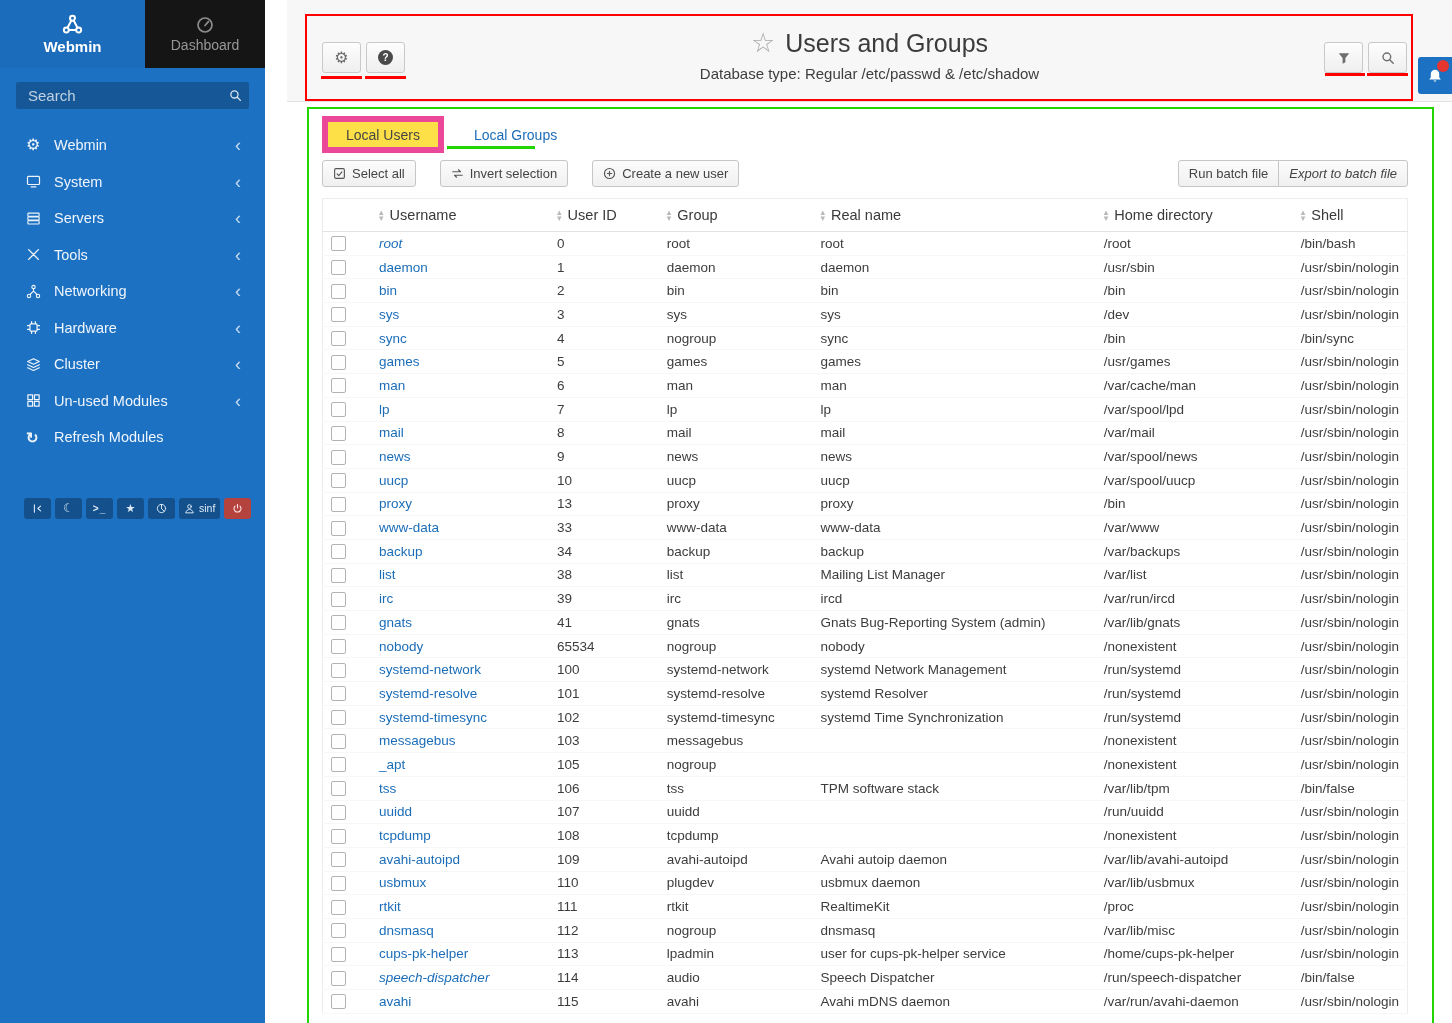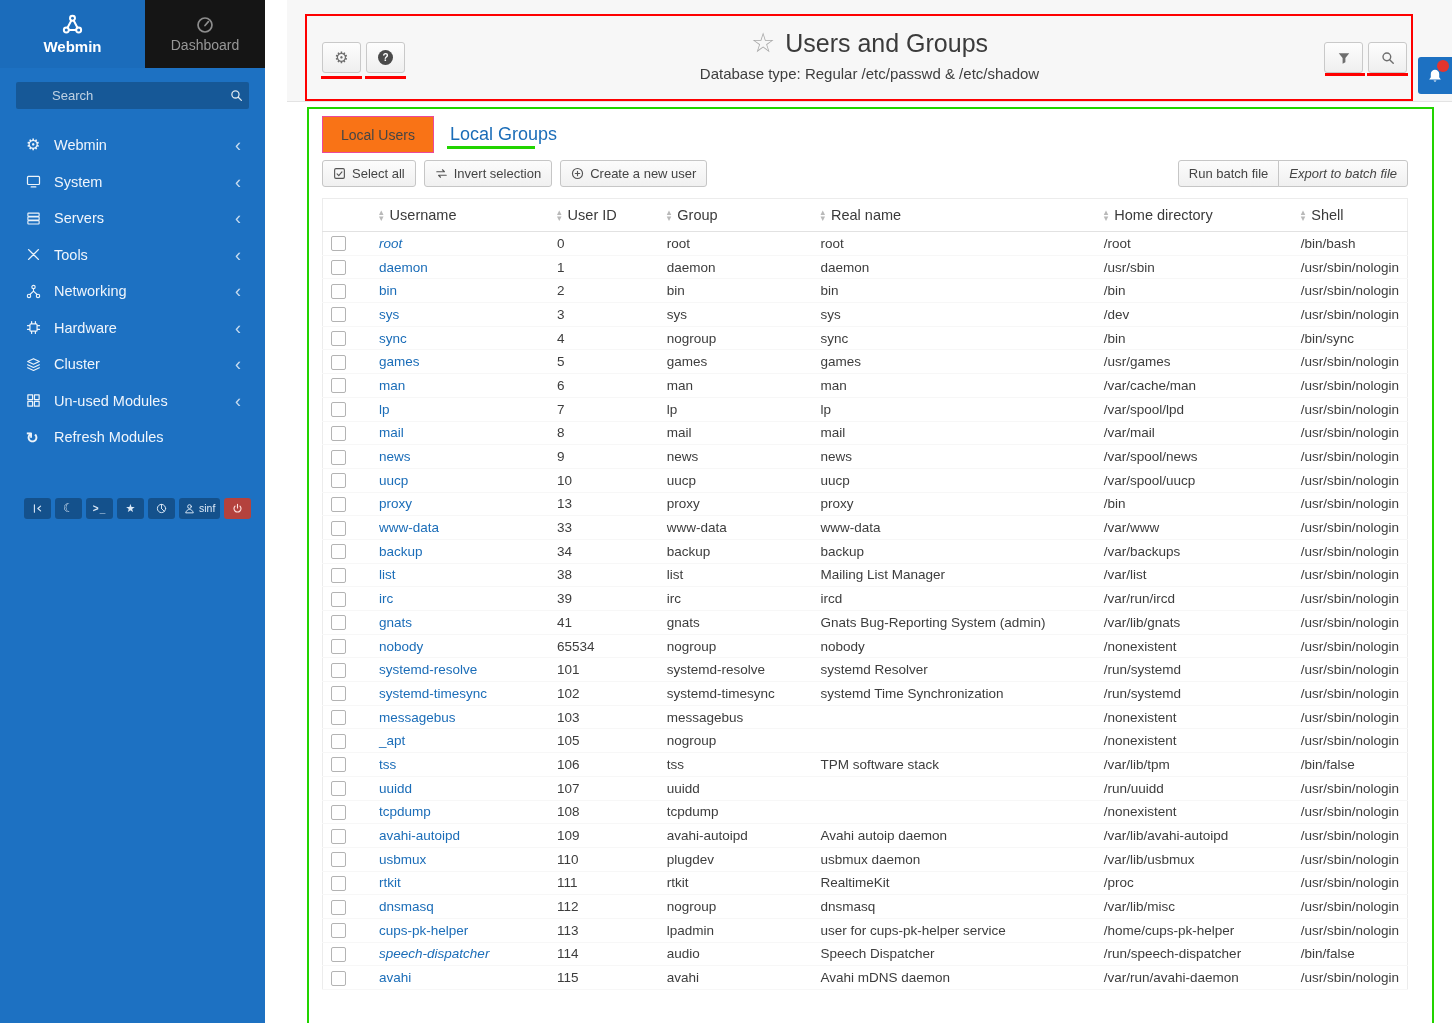--- a/index.html
+++ b/index.html
@@ -12,21 +12,21 @@
   .side-tabs{display:flex;height:68px;}
   .brand-tab{width:145px;background:#1b6cbb;display:flex;flex-direction:column;align-items:center;justify-content:center;gap:3px;cursor:pointer;}
   .bt-icon{color:#fff;}
   .bt-icon svg{width:21px;height:21px;}
   .bt-label{font-size:15px;font-weight:bold;color:#fff;}
   .dash-tab{flex:1;background:#151515;display:flex;flex-direction:column;align-items:center;justify-content:center;gap:3px;color:#979797;font-size:14px;cursor:pointer;}
   .dash-tab .bt-icon{color:#8d8d8d;}
   .dash-tab .bt-icon svg{width:18px;height:18px;}
 
   .search-wrap{margin:14px 16px 10px;height:27px;background:rgba(0,0,0,0.22);border-radius:2px;display:flex;align-items:center;padding:0 10px;}
-  .search-wrap input{flex:1;background:transparent;border:none;outline:none;color:#fff;font-size:13px;font-family:inherit;margin-left:24px;}
+  .search-wrap input{flex:1;background:transparent;border:none;outline:none;color:#fff;font-size:15px;font-family:inherit;}
   .search-wrap input::placeholder{color:rgba(255,255,255,0.72);}
   .s-icon{color:rgba(255,255,255,0.85);}
   .s-icon svg{width:13px;height:13px;}
 
   .menu{padding-top:8px;}
   .menu-item{display:flex;align-items:center;height:36.5px;padding:0 24px 0 26px;font-size:14.5px;color:#eff5fc;cursor:pointer;}
   .mi-icon{width:22px;display:flex;color:rgba(255,255,255,0.92);}
   .mi-icon svg{width:15px;height:15px;}
   .mi-label{flex:1;margin-left:6px;}
   .mi-chev{font-size:18px;color:rgba(255,255,255,0.75);line-height:1;}
@@ -54,25 +54,25 @@
   .htitle{font-size:25px;color:#3b3b3b;display:inline-flex;align-items:center;gap:10px;}
   .title-star{color:#a9a9a9;cursor:pointer;}
   .star-glyph{font-size:27px;line-height:1;}
   .hsub{margin-top:7px;font-size:15px;color:#3e3e3e;}
   .notif{position:absolute;right:0;top:57px;width:34px;height:37px;background:#1d71c2;border-radius:3px 0 0 3px;display:flex;align-items:center;justify-content:center;color:#fff;cursor:pointer;}
   .notif svg{width:16px;height:16px;}
   .badge{position:absolute;top:3px;right:3px;width:12px;height:12px;border-radius:50%;background:#e5352e;}
 
   .content{padding:14px 44px 0 35px;}
   .tabs{display:flex;align-items:center;height:37px;}
-  .tab-active{border:1px solid #ec4899;background:#f97316;height:100%;display:flex;align-items:center;padding:0 18px;font-size:14px;color:#454545;box-sizing:border-box;cursor:pointer;}
-  .tab-link{margin-left:16px;color:#1b6db8;font-size:18px;text-decoration:none;cursor:pointer;}
+  .tab-active{border:6px solid #ec4899;background:#fde047;height:100%;display:flex;align-items:center;padding:0 18px;font-size:14px;color:#454545;box-sizing:border-box;cursor:pointer;}
+  .tab-link{margin-left:30px;color:#1b6db8;font-size:14px;text-decoration:none;cursor:pointer;}
 
   .toolbar{display:flex;margin-top:7px;}
-  .t-left{display:flex;gap:8px;flex:1;}
+  .t-left{display:flex;gap:24px;flex:1;}
   .btn{display:inline-flex;align-items:center;gap:6px;height:27px;padding:0 10px;border:1px solid #c6c6c6;background:linear-gradient(#fcfcfc,#f0f0f0);border-radius:3px;font-size:13px;color:#444;cursor:pointer;font-family:inherit;white-space:nowrap;}
   .btn svg{width:13px;height:13px;color:#555;}
   .t-right{display:flex;border-radius:6px;}
   .t-right .btn{border-radius:0;margin-left:-1px;}
   .t-right .btn:first-child{border-radius:3px 0 0 3px;margin-left:0;}
   .t-right .btn:last-child{border-radius:0 3px 3px 0;font-style:italic;}
 
   .users-table{margin-top:11px;width:100%;border-collapse:collapse;border:1px solid #ececec;}
   .users-table thead th{height:32px;text-align:left;padding:0 8px;font-size:14.5px;font-weight:400;color:#3a3a3a;border-bottom:1px solid #e2e2e2;background:#fff;cursor:pointer;}
   .thwrap{display:flex;align-items:center;gap:6px;}
@@ -564,20 +564,29 @@
             <td><span class="cb"></span></td>
             <td><a class="ulink">nobody</a></td>
             <td>65534</td>
             <td>nogroup</td>
             <td>nobody</td>
             <td>/nonexistent</td>
             <td>/usr/sbin/nologin</td>
           </tr>
           <tr>
             <td><span class="cb"></span></td>
+            <td><a class="ulink">systemd-network</a></td>
+            <td>100</td>
+            <td>systemd-network</td>
+            <td>systemd Network Management</td>
+            <td>/run/systemd</td>
+            <td>/usr/sbin/nologin</td>
+          </tr>
+          <tr>
+            <td><span class="cb"></span></td>
             <td><a class="ulink">systemd-resolve</a></td>
             <td>101</td>
             <td>systemd-resolve</td>
             <td>systemd Resolver</td>
             <td>/run/systemd</td>
             <td>/usr/sbin/nologin</td>
           </tr>
           <tr>
             <td><span class="cb"></span></td>
             <td><a class="ulink">systemd-timesync</a></td>

